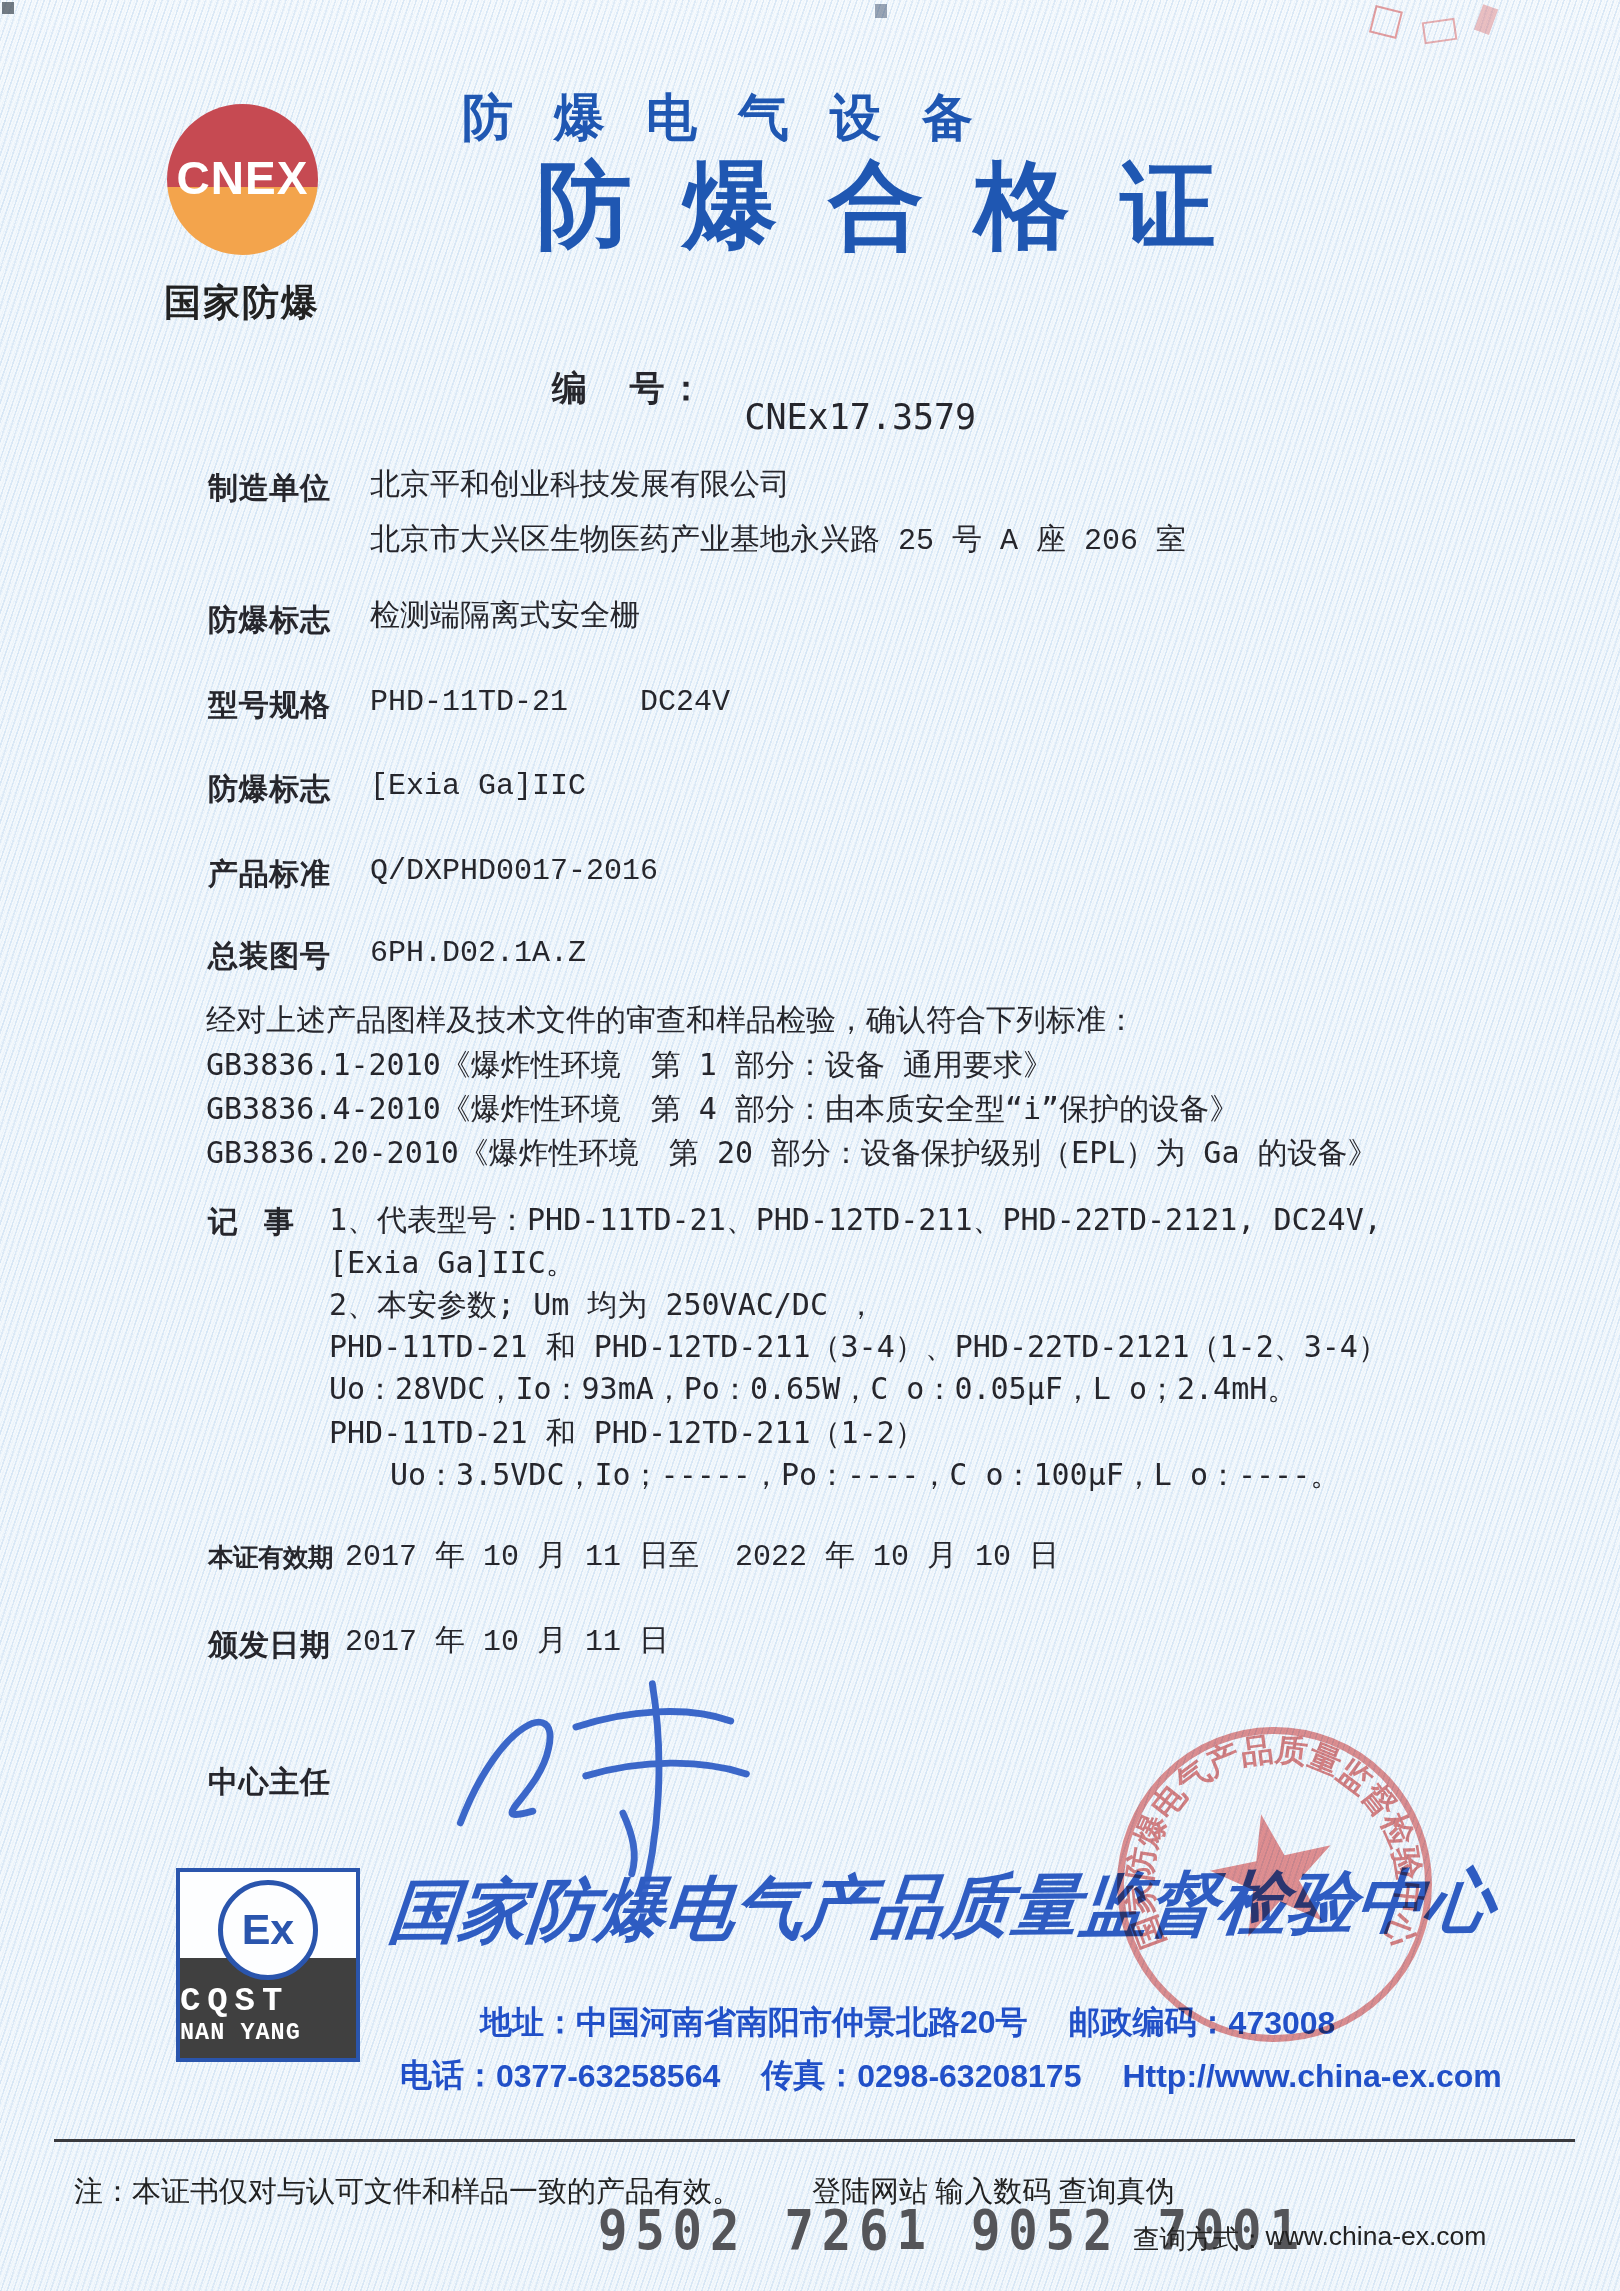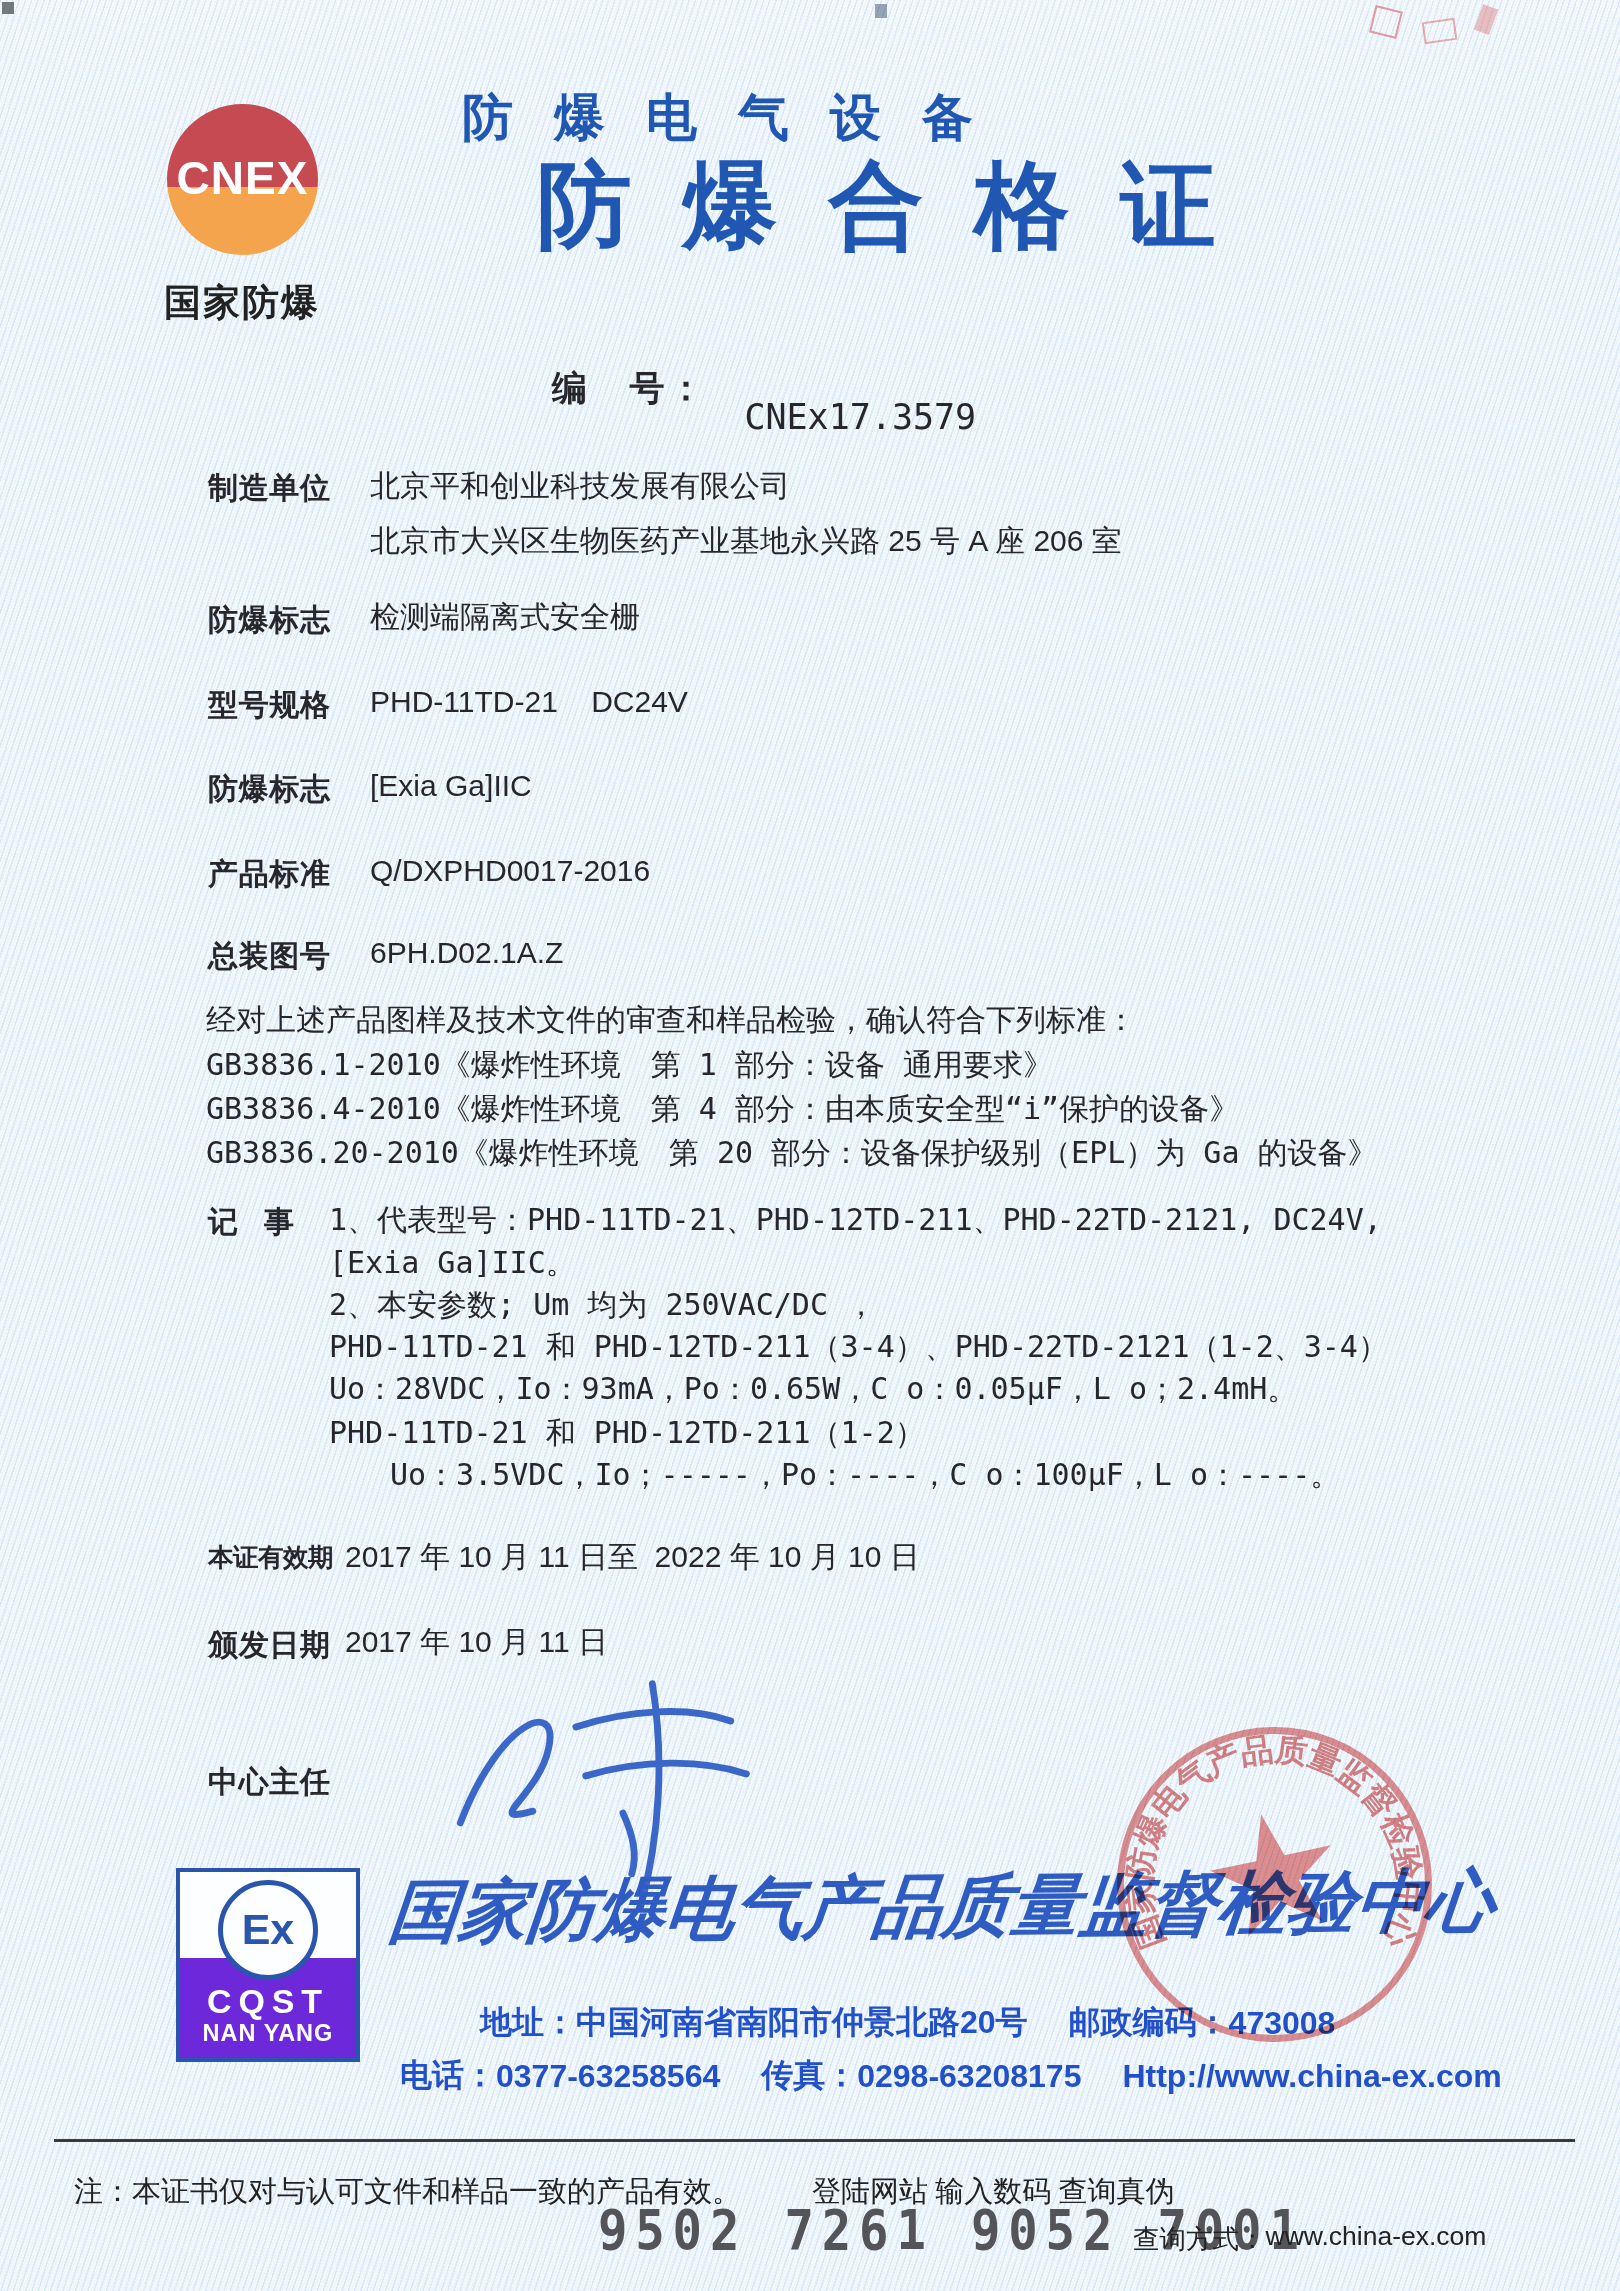--- a/index.html
+++ b/index.html
@@ -46,21 +46,21 @@
   .hdr-no .lbl{letter-spacing:3.9px;font-weight:600;}
   .hdr-no .val{font-family:"DejaVu Sans Mono","Liberation Mono",monospace;margin-top:32px;}
   
   .flabel{
     position:absolute;left:208px;width:122px;font-size:30px;font-weight:600;
     text-align:justify;text-align-last:justify;white-space:nowrap;line-height:1.2;
   }
   .flabel5{font-size:25.5px;letter-spacing:-0.5px;}
   .fvalue{
     position:absolute;left:370px;font-size:30px;white-space:pre-wrap;line-height:1.2;
-    font-family:Liberation Sans, sans-serif;
+    font-family:Liberation Mono, monospace;
   }
   .dvalue{left:345px;}
   .std{
     position:absolute;left:206px;font-size:30px;white-space:pre-wrap;line-height:1.2;
     font-family:"DejaVu Sans Mono","Liberation Mono",monospace;
   }
   .note-line{
     position:absolute;left:329px;font-size:30px;white-space:pre-wrap;line-height:1.2;
     font-family:"DejaVu Sans Mono","Liberation Mono",monospace;
   }
@@ -76,22 +76,22 @@
     color:#2150c8;font-weight:bold;font-size:32px;
     font-family:"Liberation Sans","DejaVu Sans",sans-serif;
     align-items:center;
   }
   .org-row .gap{display:inline-block;width:41px;}
   .badge{
     position:absolute;left:176px;top:1868px;width:184px;height:194px;
     border:4.9px solid #2a55ad;background:#fdfeff;box-sizing:border-box;
   }
   .badge-block{
-    position:absolute;left:0;right:0;bottom:0;height:100px;background:#6d28d9;
-    text-align:center;color:#fff;font-family:Liberation Sans, sans-serif;
+    position:absolute;left:0;right:0;bottom:0;height:100px;background:#404040;
+    color:#fff;font-family:Liberation Mono, monospace;
   }
   .badge-cqst{margin-top:25.5px;font-size:34px;font-weight:bold;letter-spacing:6.9px;line-height:1;}
   .badge-city{font-size:23.5px;font-weight:bold;letter-spacing:1px;line-height:1.3;}
   .badge-circle{
     position:absolute;left:50%;top:7.8px;transform:translateX(-50%);
     width:90px;height:90px;border:5.9px solid #2a55ad;border-radius:50%;background:#fdfeff;
     display:flex;align-items:center;justify-content:center;z-index:2;box-sizing:content-box;
   }
   .badge-ex{font-size:43px;font-weight:bold;color:#2a55ad;font-family:"Liberation Sans","DejaVu Sans",sans-serif;}
   .divider{position:absolute;left:54px;top:2139px;width:1521px;height:2.9px;background:#3a3a3e;}

